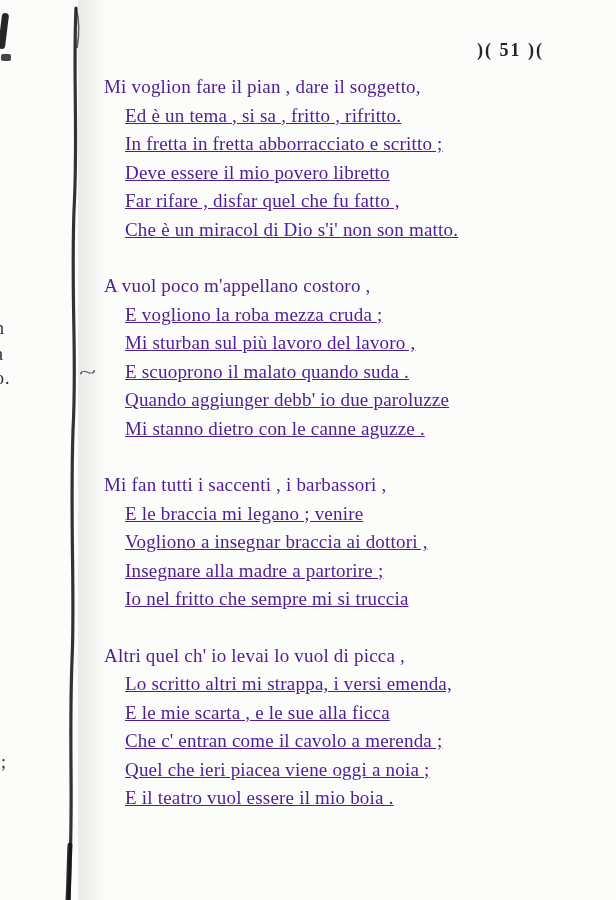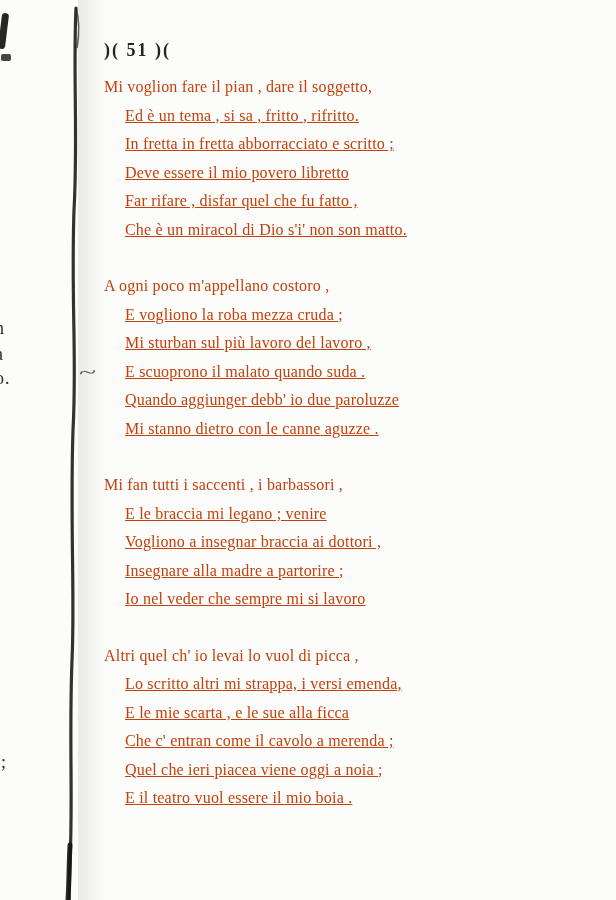--- a/index.html
+++ b/index.html
@@ -30,27 +30,27 @@
   .frag-3 { top: 368px; }
   .frag-4 { top: 752px; }
   .squiggle {
     position: absolute; left: 79px; top: 362px; font-size: 19px; color: #555;
     transform: scaleX(1.7) rotate(-6deg); transform-origin: left center;
   }
   .content {
     position: absolute; left: 104px; top: 40px; width: 460px;
   }
   .page-number {
-    text-align: left; width: 440px; font-size: 18px; font-weight: 700;
+    text-align: right; width: 440px; font-size: 18px; font-weight: 700;
     letter-spacing: 2px; margin-bottom: 12px; color: #242424;
   }
   .stanza { margin-bottom: 28px; }
   .line {
-    font-size: 16px; line-height: 28.5px; white-space: nowrap;
-    letter-spacing: 0.2px; color: #c2410c;
+    font-size: 19px; line-height: 28.5px; white-space: nowrap;
+    letter-spacing: 0.2px; color: #4c1d95;
   }
   .indent { padding-left: 21px; text-decoration: underline; }
 </style>
 </head>
 <body>
 
 <div class="page">
 
   <svg class="fold-svg" viewBox="0 0 616 900" xmlns="http://www.w3.org/2000/svg">
     <path d="M76,8 C73,70 78,140 74,210 C71,300 77,360 73,430 C70,520 75,600 72,660 C69,740 73,800 70,860 L69,900" fill="none" stroke="#1c1c1c" stroke-width="3.2" stroke-linecap="round" opacity="0.9"></path>
@@ -75,34 +75,34 @@
     <div class="stanza">
       <div class="line">Mi voglion fare il pian , dare il soggetto,</div>
       <div class="line indent">Ed è un tema , si sa , fritto , rifritto.</div>
       <div class="line indent">In fretta in fretta abborracciato e scritto ;</div>
       <div class="line indent">Deve essere il mio povero libretto</div>
       <div class="line indent">Far rifare , disfar quel che fu fatto ,</div>
       <div class="line indent">Che è un miracol di Dio s'i' non son matto.</div>
     </div>
 
     <div class="stanza">
-      <div class="line">A ogni poco m'appellano costoro ,</div>
+      <div class="line">A vuol poco m'appellano costoro ,</div>
       <div class="line indent">E vogliono la roba mezza cruda ;</div>
       <div class="line indent">Mi sturban sul più lavoro del lavoro ,</div>
       <div class="line indent">E scuoprono il malato quando suda .</div>
       <div class="line indent">Quando aggiunger debb' io due paroluzze</div>
       <div class="line indent">Mi stanno dietro con le canne aguzze .</div>
     </div>
 
     <div class="stanza">
       <div class="line">Mi fan tutti i saccenti , i barbassori ,</div>
       <div class="line indent">E le braccia mi legano ; venire</div>
       <div class="line indent">Vogliono a insegnar braccia ai dottori ,</div>
       <div class="line indent">Insegnare alla madre a partorire ;</div>
-      <div class="line indent">Io nel veder che sempre mi si lavoro</div>
+      <div class="line indent">Io nel fritto che sempre mi si truccia</div>
     </div>
 
     <div class="stanza">
       <div class="line">Altri quel ch' io levai lo vuol di picca ,</div>
       <div class="line indent">Lo scritto altri mi strappa, i versi emenda,</div>
       <div class="line indent">E le mie scarta , e le sue alla ficca</div>
       <div class="line indent">Che c' entran come il cavolo a merenda ;</div>
       <div class="line indent">Quel che ieri piacea viene oggi a noia ;</div>
       <div class="line indent">E il teatro vuol essere il mio boia .</div>
     </div>

